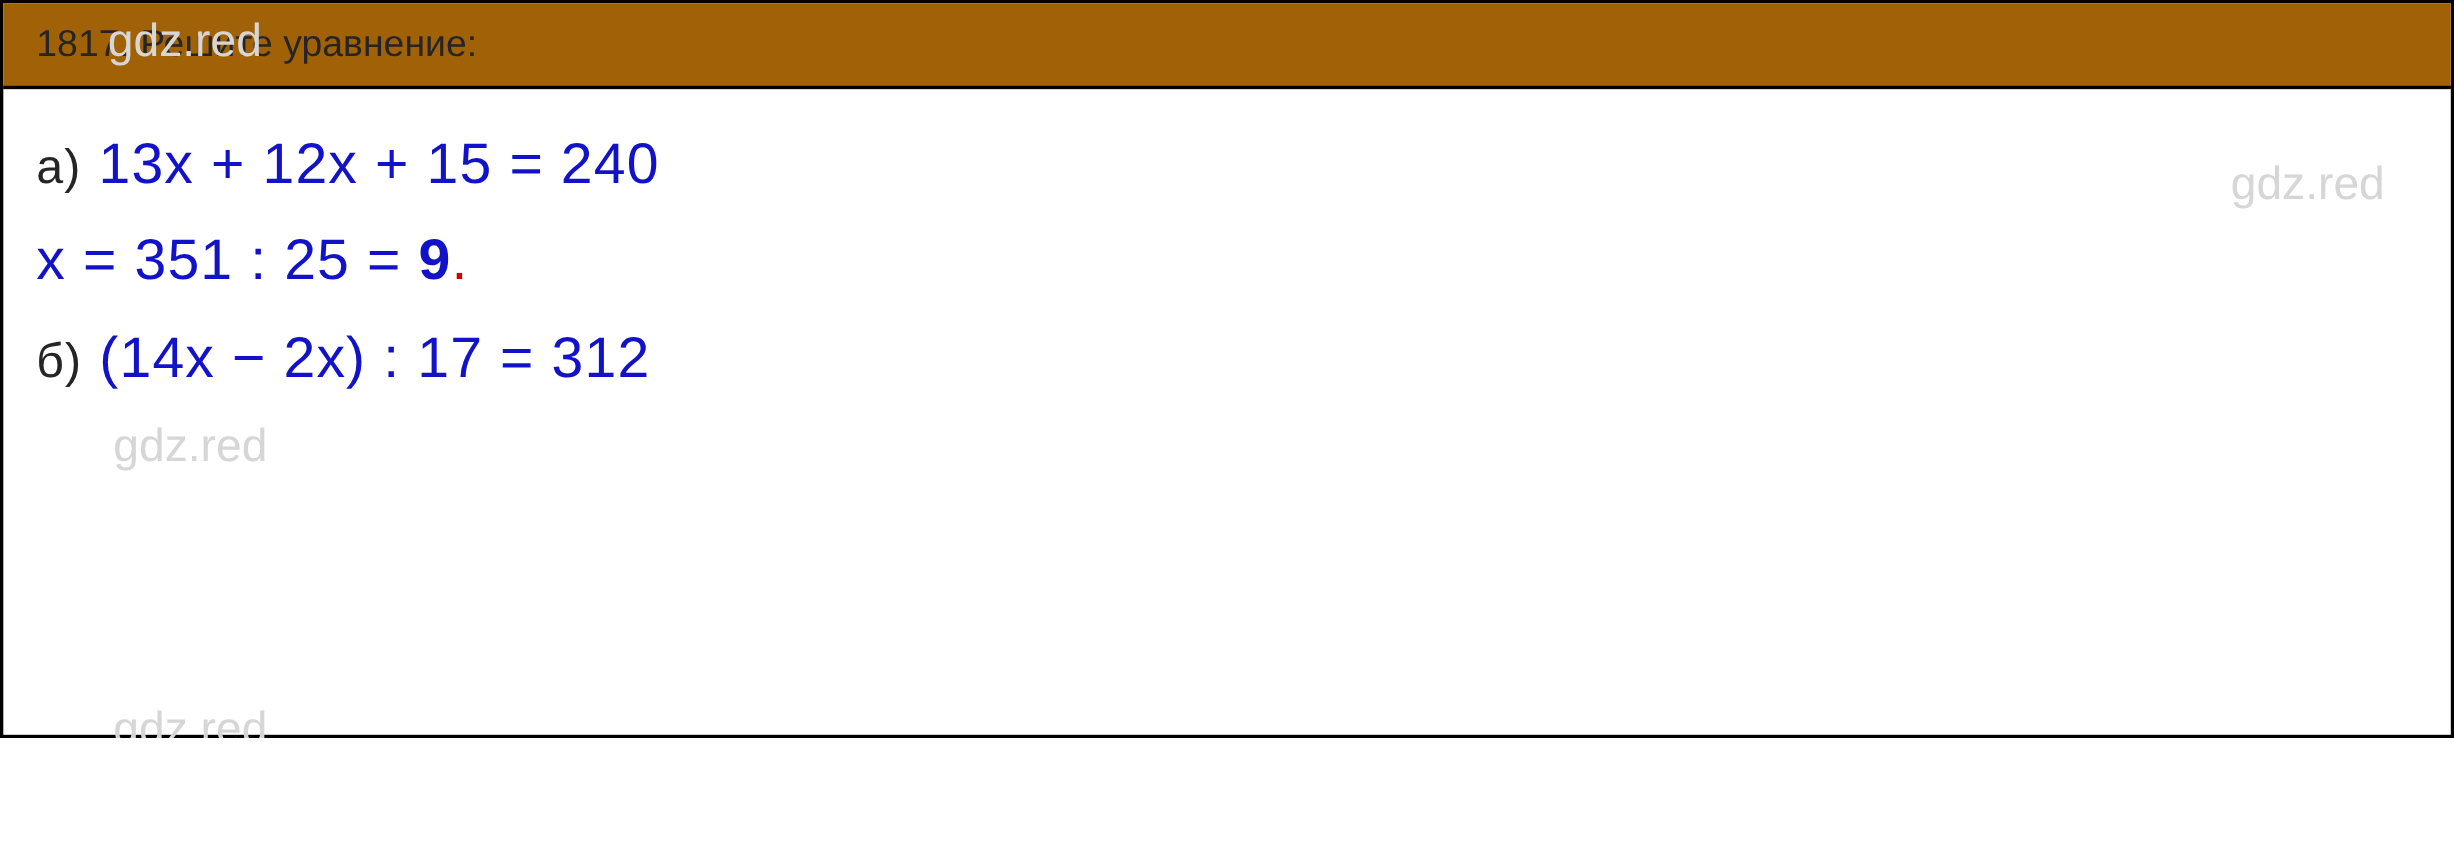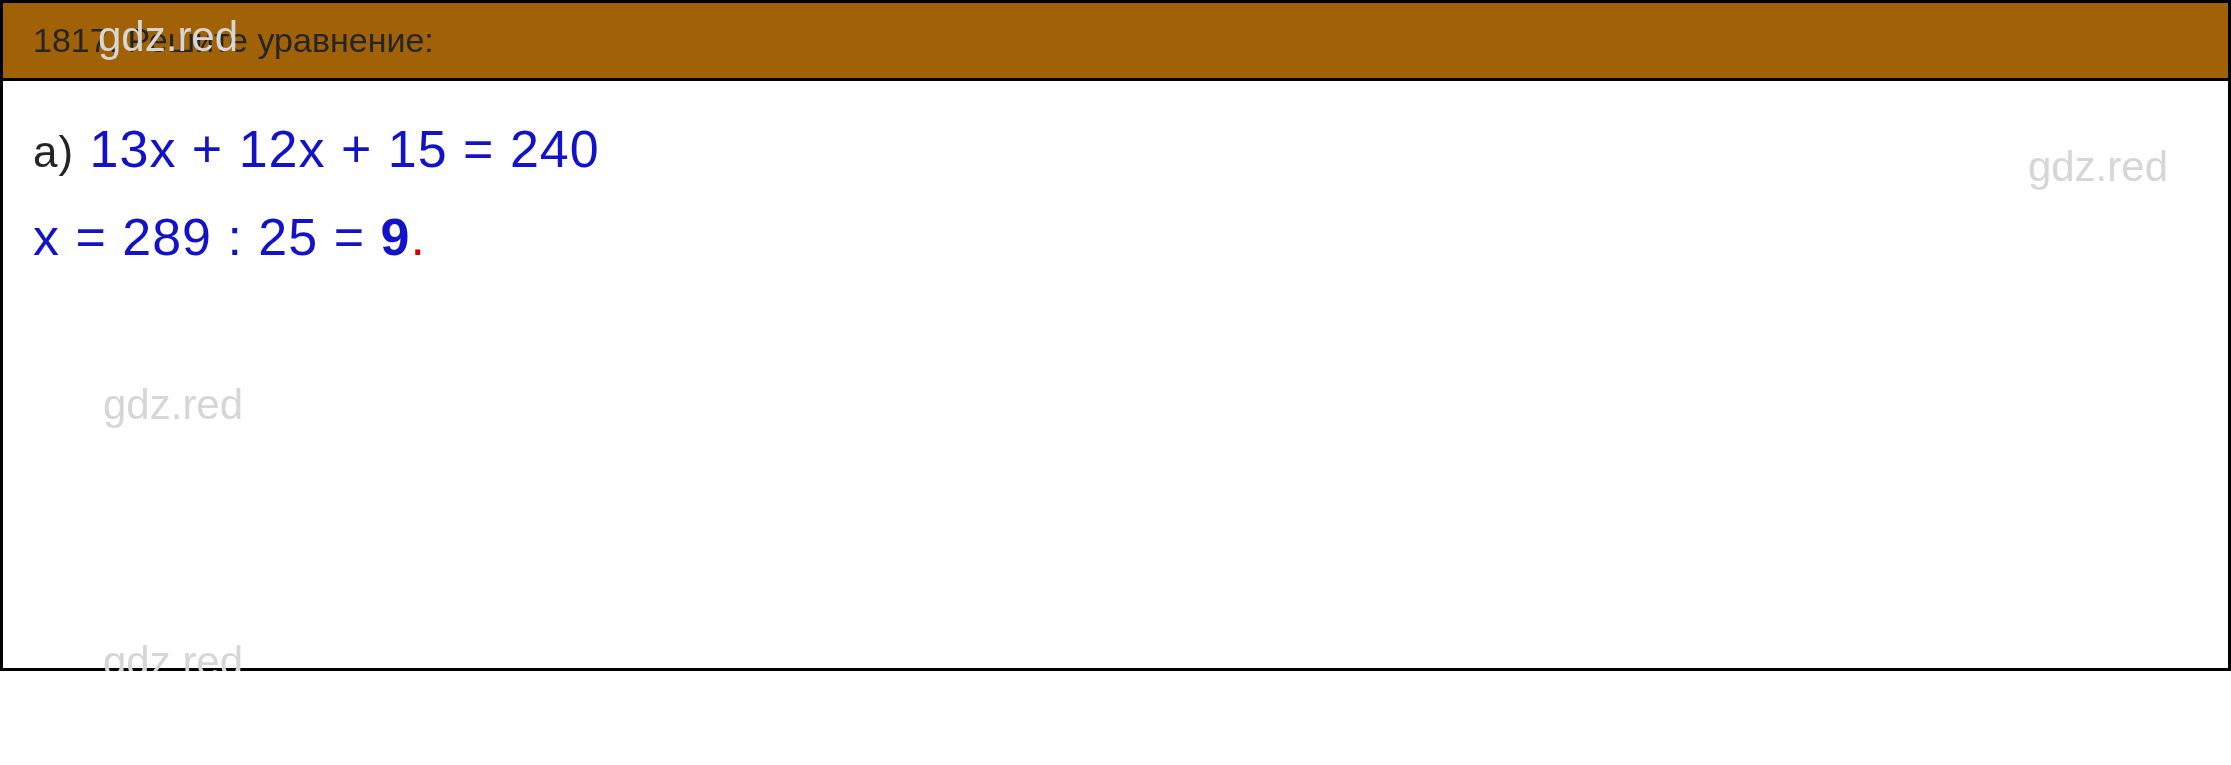--- a/index.html
+++ b/index.html
@@ -92,20 +92,24 @@
 
   <div class="content">
 
     <div class="line">
       <span class="label">а)</span>
       <span class="eq">13x + 12x + 15 = 240</span>
     </div>
 
 
     <div class="line">
-      <span class="eq">x = 289 : 25 = </span><span class="answer">9</span><span class="dot">.</span>
+      <span class="eq">x = 351 : 25 = </span><span class="answer">9</span><span class="dot">.</span>
     </div>
 
+    <div class="line">
+      <span class="label">б)</span>
+      <span class="eq">(14x − 2x) : 17 = 312</span>
+    </div>
 
 
 
   </div>
 </div>
 
 </body></html>

